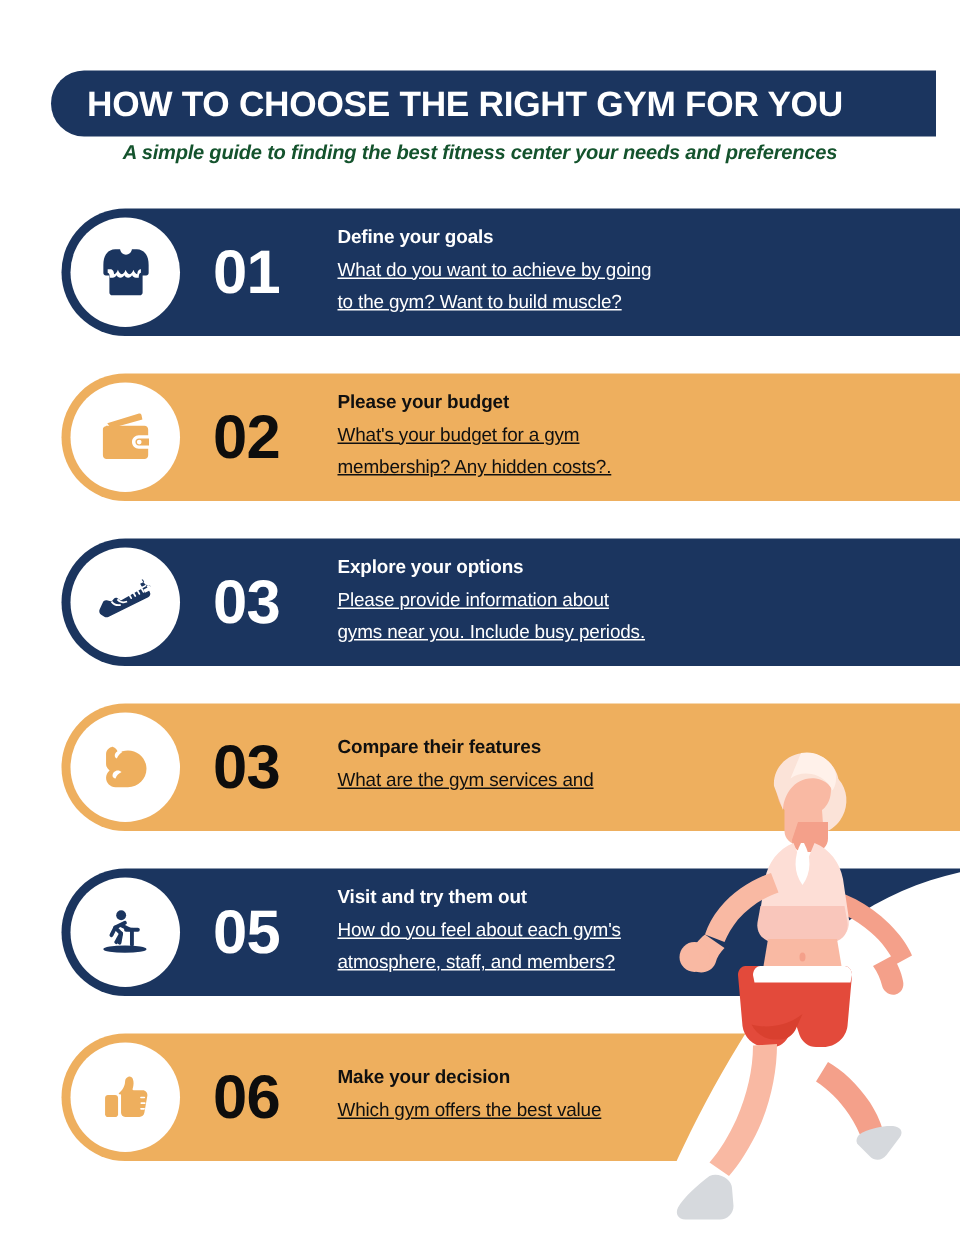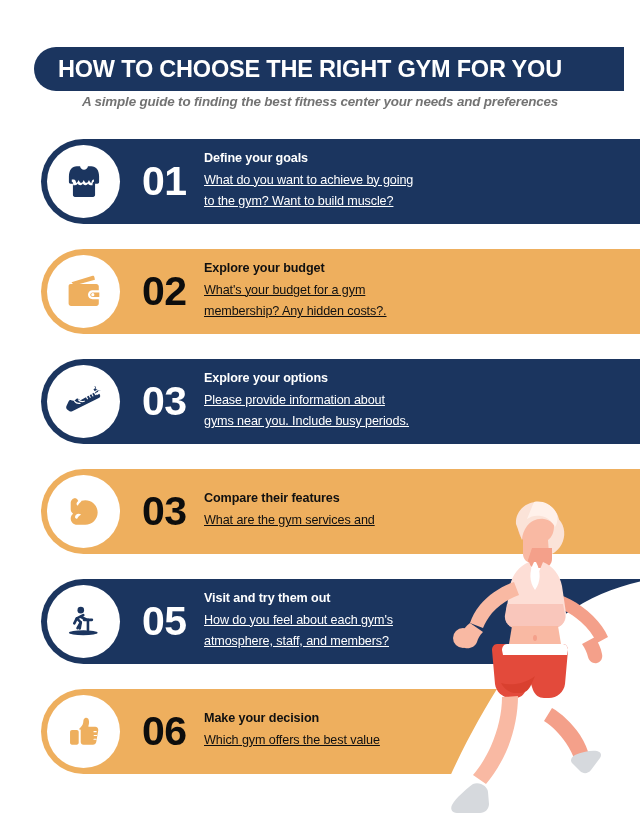--- a/index.html
+++ b/index.html
@@ -31,21 +31,21 @@
     white-space:nowrap;
     font-family:"Liberation Sans", sans-serif;
   }
   .subtitle{
     position:absolute;
     left:0;right:0;top:94px;
     text-align:center;
     font-style:italic;
     font-size:13.4px;
     font-weight:600;
-    color:#737373;
+    color:#14532d;
     letter-spacing:-0.15px;
     font-family:"Liberation Sans", sans-serif;
   }
 
   
   .row{
     position:absolute;
     left:41px; right:0;
     height:85px;
     border-top-left-radius:42.5px;
@@ -67,21 +67,21 @@
     font-size:41px;
     font-weight:bold;
     letter-spacing:-0.5px;
     margin-left:22px;
     width:62px;
     font-family:"Liberation Sans", sans-serif;
   }
   .row.navy .num{color:#ffffff;}
   .row.orange .num{color:#0d0d0d;}
 
-  .txt{margin-left:0;}
+  .txt{margin-left:21px;}
   .txt .hd{
     font-size:12.6px;
     font-weight:bold;
     letter-spacing:-0.1px;
     margin-bottom:5px;
   }
   .txt .bd{
     font-size:12.6px;
     line-height:1.70;
     letter-spacing:-0.1px;
@@ -137,21 +137,21 @@
     <div class="icon-circle">
       <svg width="44" height="44" viewBox="0 0 64 64">
         <path fill="#eeaf5e" d="M13.8 17.8 44.6 8.3c1.1-.3 2.2.4 2.4 1.5l.9 4.2-30.3 8.6-3.8-4.8z"></path>
         <path fill="#eeaf5e" d="M12.5 20.5c-1.6 0-2.9 1.3-2.9 2.9v25.3c0 2 1.6 3.6 3.6 3.6h36.7c2 0 3.6-1.6 3.6-3.6v-6.3h-9.1c-3.6 0-6.6-2.9-6.6-6.5s3-6.5 6.6-6.5h9.1v-5.6c0-2-1.6-3.6-3.6-3.6H12.5z"></path>
         <path fill="#eeaf5e" d="M44.4 32.6c-1.8 0-3.3 1.5-3.3 3.3s1.5 3.3 3.3 3.3h9.9v-6.6h-9.9z"></path>
         <circle fill="#ffffff" cx="44.8" cy="35.9" r="2.3"></circle>
       </svg>
     </div>
     <div class="num">02</div>
     <div class="txt">
-      <div class="hd">Explore your budget</div>
+      <div class="hd">Please your budget</div>
       <div class="bd">What's your budget for a gym</div>
       <div class="bd">membership? Any hidden costs?.</div>
     </div>
   </div>
 
   <div class="row navy" id="row-3" style="top:359px">
     <div class="icon-circle">
       <svg width="46" height="46" viewBox="0 0 64 64">
         <path fill="#1b355f" d="M55.4 16.8c-1-1.2-2.7-1.5-4-.7L27.2 29.6l-3.4-2.2c-.9-.6-2.1-.4-2.8.4l-2.4 2.9-4.4-1.2c-1.4-.4-2.9.3-3.5 1.6l-3.1 6.6c-.9 1.8-.3 4 1.4 5.1l2.9 1.9c1.1.7 2.5.8 3.7.2l37-18.3c1.8-.9 2.5-3.1 1.5-4.8l-.7-1.2-3.8 1.9-1.5-2.9 3.8-1.9-1.5-2.6-3.8 1.9-1.5-2.9 3.8-1.9-1.2-2.1c-.5 0-.7 0-.8.1l-.4.2 3.4 4.4z"></path>
         <g stroke="#ffffff" stroke-width="1.6" stroke-linecap="round">

